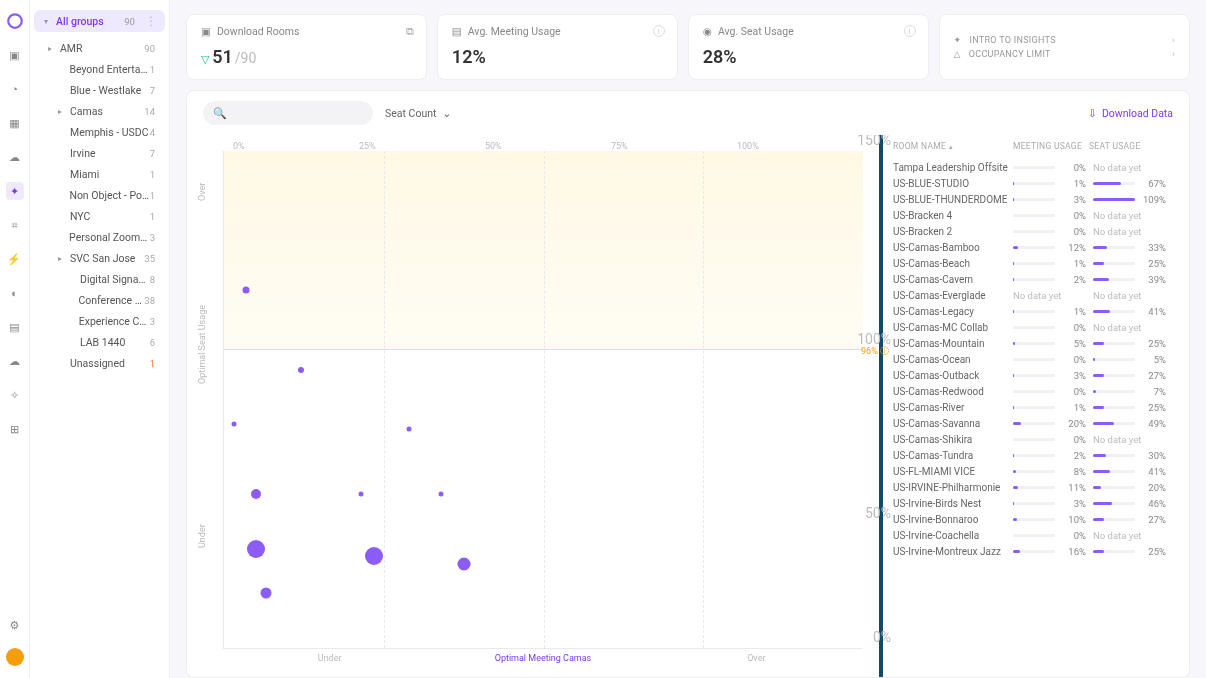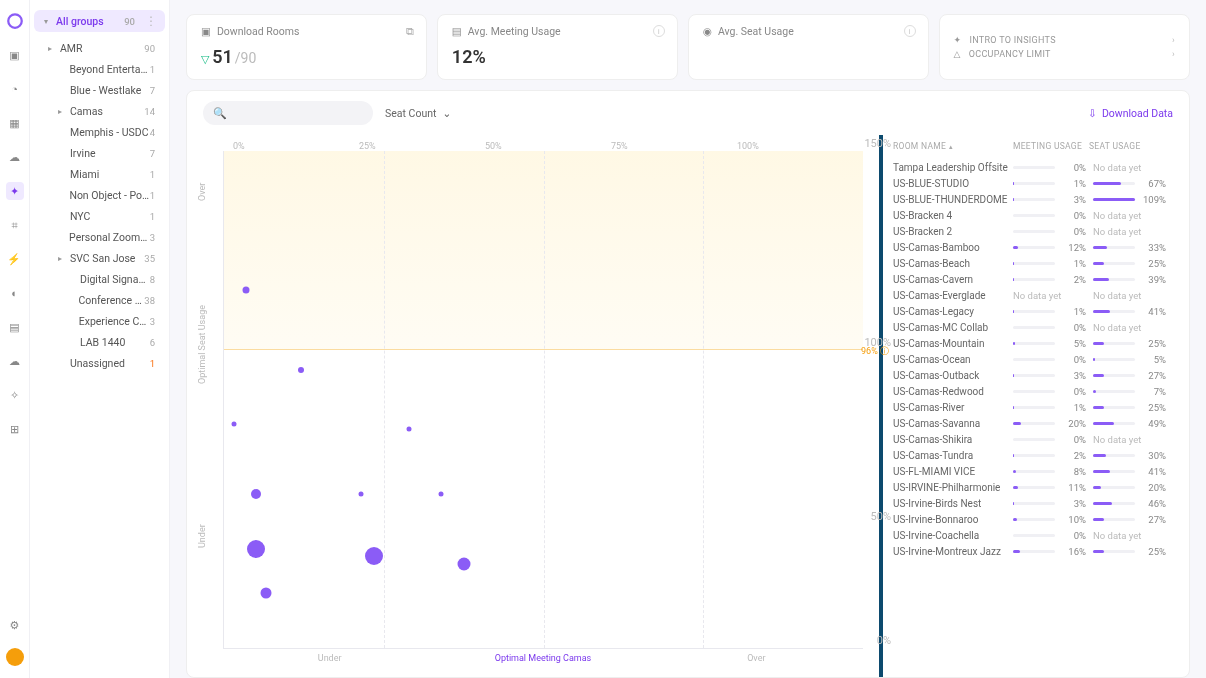--- a/index.html
+++ b/index.html
@@ -49,21 +49,21 @@
 .panel-body { flex: 1; display: flex; overflow: hidden; }
 
 
 .chart-wrap { flex: 1; position: relative; padding: 6px 16px 14px 36px; display: flex; flex-direction: column; }
 .chart-x-top { display: flex; font-size: 9px; color: #bbb; padding-left: 10px; }
 .chart-x-top span { flex: 1; }
 .chart-area { flex: 1; position: relative; border-left: 1px solid #e8e8ee; border-bottom: 1px solid #e8e8ee; }
 .golden-band { position: absolute; left: 0; right: 0; top: 0; height: 40%; background: linear-gradient(to bottom, rgba(255, 236, 180, .35), rgba(255, 236, 180, .15)); border-bottom: 1px solid #fbdca0; }
 .golden-label { position: absolute; right: -26px; top: 39%; font-size: 9px; color: #f59e0b; }
 .grid-v { position: absolute; top: 0; bottom: 0; border-left: 1px dashed #e8e8ee; }
-.y-tick { position: absolute; right: -28px; font-size: 11px; color: #bbb; transform: translateY(-50%); }
+.y-tick { position: absolute; right: -28px; font-size: 14px; color: #bbb; transform: translateY(-50%); }
 .y-label { position: absolute; left: -22px; top: 50%; transform: rotate(-90deg) translateX(30px); transform-origin: left; font-size: 9px; color: #bbb; white-space: nowrap; }
 .y-label.top { top: 15%; }
 .y-label.bot { top: 85%; }
 .x-bottom { display: flex; font-size: 9px; color: #bbb; padding-top: 4px; }
 .x-bottom span { flex: 1; text-align: center; }
 .x-bottom .opt { color: #7c3aed; }
 .bubble { position: absolute; border-radius: 50%; background: #8b5cf6; transform: translate(-50%, 50%); }
 
 
 .room-table { width: 310px; border-left: 4px solid #0c4a6e; overflow-y: scroll; padding: 0 4px 0 10px; }
@@ -220,20 +220,21 @@
           <span>Avg. Meeting Usage</span>
         </div>
       <div class="c-val">12%</div>
       <span class="info-icon">i</span>
     </div>
     <div class="card">
       <div class="c-head">
           <span>◉</span>
           <span>Avg. Seat Usage</span>
         </div>
+      <div class="c-val">28%</div>
       <span class="info-icon">i</span>
     </div>
     <div class="card insight-card">
       <div class="insight-row">
         <span>✦</span>
         <span>INTRO TO INSIGHTS</span>
         <span class="chev">›</span>
       </div>
       <div class="insight-row">
         <span>△</span>

